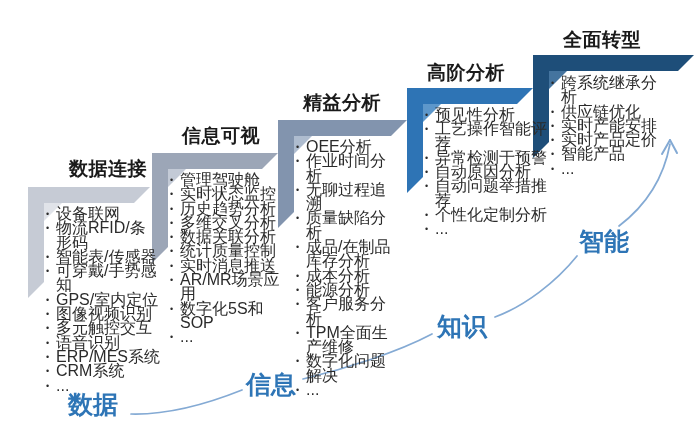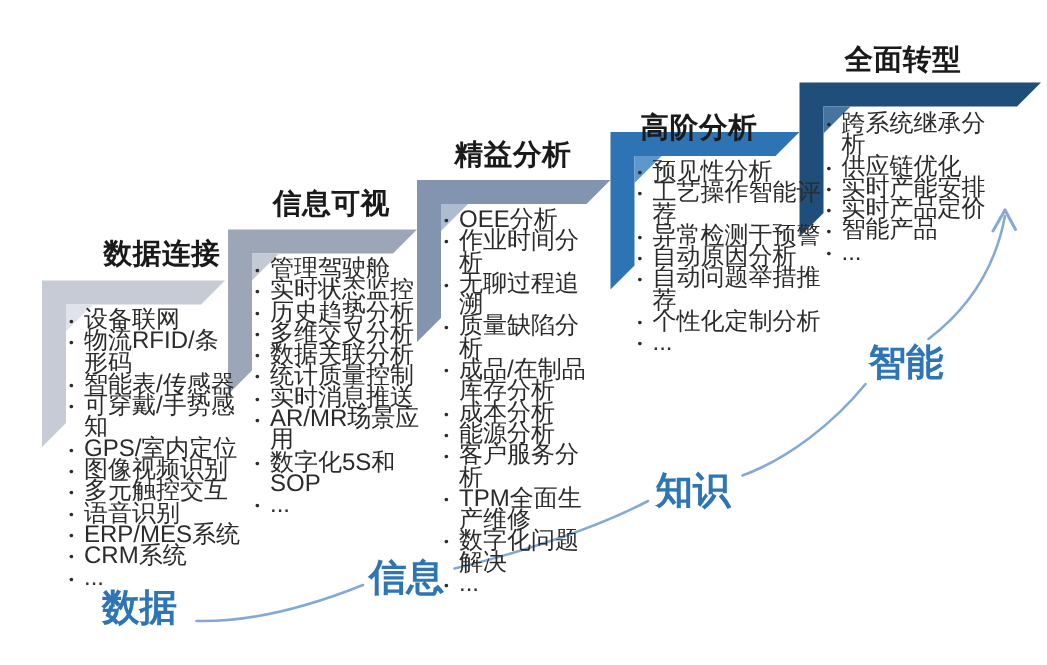--- a/index.html
+++ b/index.html
@@ -15,21 +15,21 @@
     position:absolute;
     font-size:19px;
     font-weight:700;
     color:var(--title-color,#1a1a1a);
     letter-spacing:0.5px;
     white-space:nowrap;
   }
   .t0{left:69px;top:156px;}
   .t1{left:182px;top:123px;}
   .t2{left:303px;top:90px;text-align:right;}
-  .t3{left:427px;top:72px;}
+  .t3{left:427px;top:60px;}
   .t4{left:563px;top:27px;}
   .step-list{
     position:absolute;
     margin:0;padding:0;
     list-style:none;
     color:var(--item-color,#2b2b2b);
   }
   .l0{left:46px;top:207px;width:114px;}
   .l1{left:170px;top:173px;width:114px;}
   .l2{left:296px;top:140px;width:104px;}

